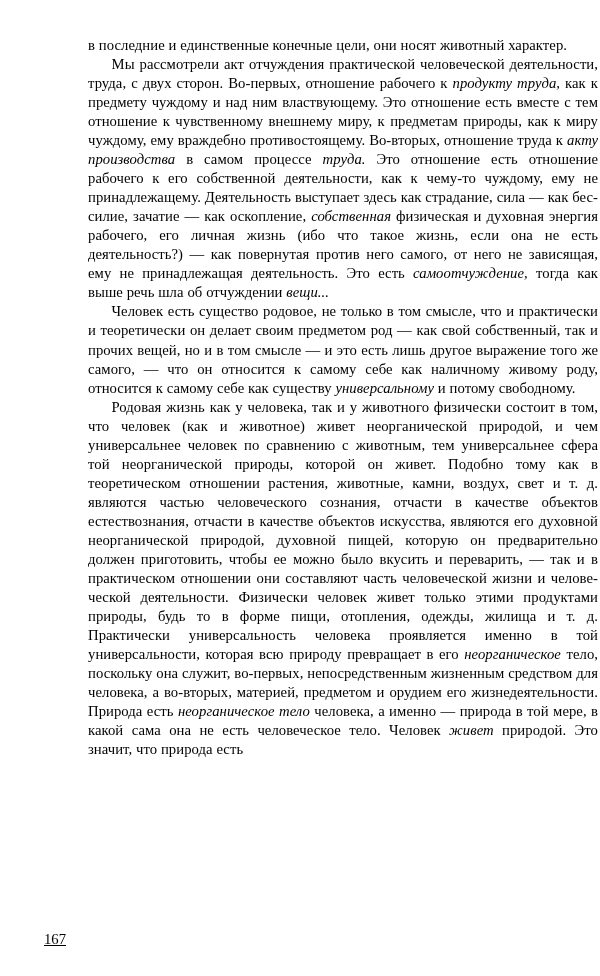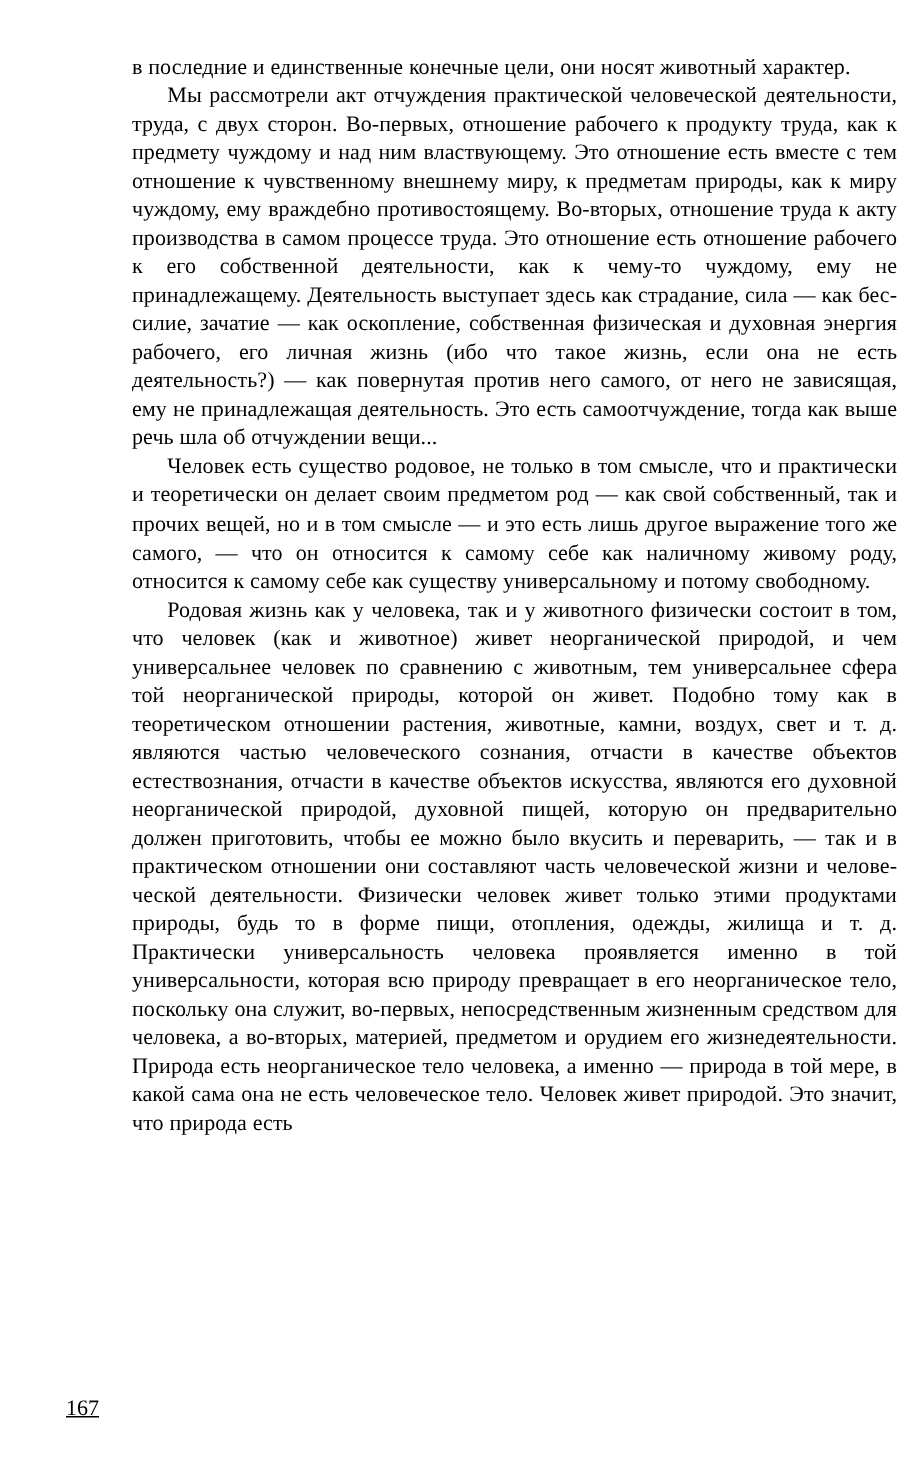--- a/index.html
+++ b/index.html
@@ -32,20 +32,21 @@
     word-spacing: 0.1px;
   }
   p {
     margin: 0;
     text-indent: 0;
   }
   p.indent {
     text-indent: 1.6em;
   }
   .it {
+    font-style: italic;
   }
   .folio {
     position: absolute;
     left: 0;
     right: 0;
     bottom: 28px;
     text-align: left;
     font-size: 14.7px;
     font-family: "Liberation Serif", serif;
     text-decoration: underline;

